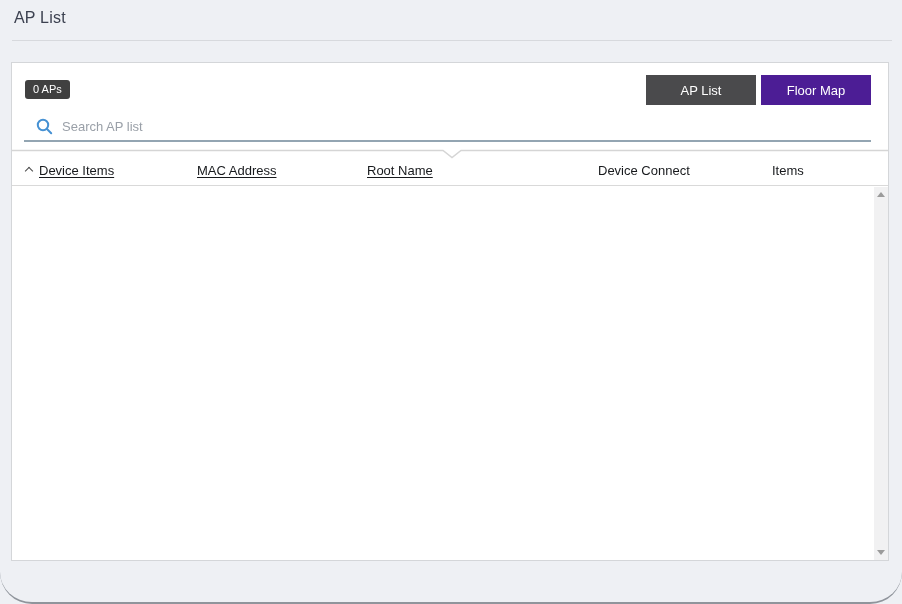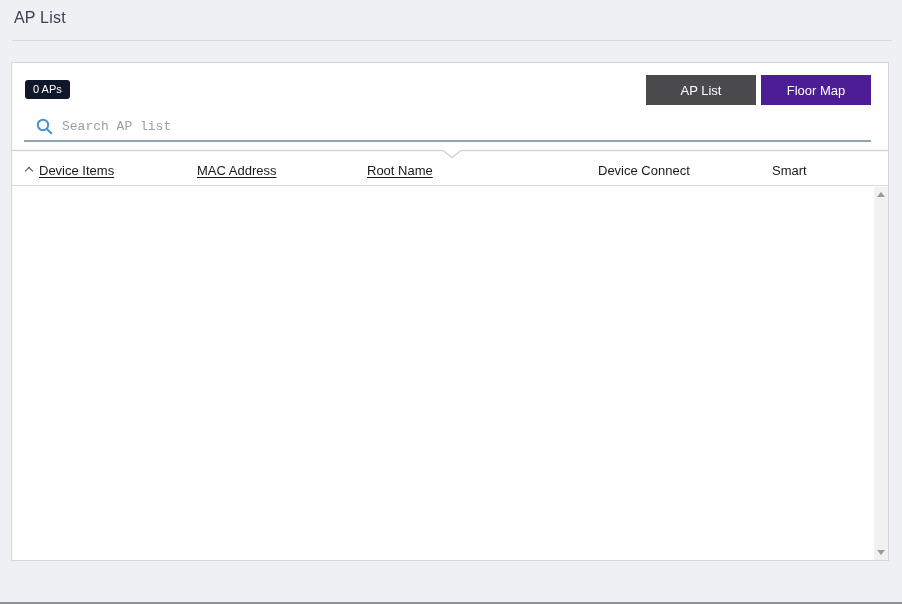--- a/index.html
+++ b/index.html
@@ -4,60 +4,60 @@
 <style>
   * { margin:0; padding:0; box-sizing:border-box; }
   html,body { width:902px; height:604px; }
   body {
     font-family:"Liberation Sans","DejaVu Sans",sans-serif;
     background:#eef0f4;
     position:relative;
     overflow:hidden;
     color:#333;
   }
-  .page { position:absolute; inset:0; border-bottom:2px solid #8f949b; }
+  .page { position:absolute; inset:0; border-bottom:2px solid #8f949b;border-radius:32px; }
 
   
   .page-title {
     position:absolute; left:14px; top:9px;
     font-size:16px; color:#3c4150; letter-spacing:.2px;
   }
   .title-divider {
     position:absolute; left:12px; right:10px; top:40px;
     border-top:1px solid #d7d9dd;
   }
 
   
   .card {
     position:absolute; left:11px; top:62px; width:878px; height:499px;
     background:#ffffff; border:1px solid #d4d6d9;
   }
   .badge {
     position:absolute; left:13px; top:17px;
-    background:#0f172a; color:#ffffff;
+    background:#404040; color:#ffffff;
     font-size:11px; padding:3px 8px 4px; border-radius:3px;
   }
   .view-toggle { position:absolute; top:12px; right:17px; display:flex; gap:5px; }
   .btn {
     width:110px; height:30px; border:none; cursor:pointer;
     font-family:inherit; font-size:13px; color:#ffffff;
   }
   .btn.dark  { background:#4a4a4c; }
   .btn.light { background:#4c1d95; }
 
   
   .search-row {
     position:absolute; left:12px; right:17px; top:49px; height:30px;
     border-bottom:2px solid #93a5b2;
     display:flex; align-items:center;
   }
   .search-icon { margin-left:12px; flex:0 0 auto; }
   .search-input {
     flex:1; border:none; outline:none; background:transparent;
-    font-family:Liberation Mono, monospace; font-size:13px; color:#1d4ed8; margin-left:9px; height:24px;
+    font-family:Liberation Sans, sans-serif; font-size:13px; color:#1d4ed8; margin-left:9px; height:24px;
   }
   .search-input::placeholder { color:#9aa0a8; opacity:1; }
 
   
   .notch-line { position:absolute; left:0; top:86px; width:876px; height:10px; display:block; }
 
   
   .table-header {
     position:absolute; left:0; right:0; top:95px; height:28px;
     border-bottom:1px solid #d9d9d9; font-size:13px; color:#17191c;
@@ -153,21 +153,21 @@
       <div class="col col-mac">
         <span class="col-link">MAC Address</span>
       </div>
       <div class="col col-floor">
         <span class="col-link">Root Name</span>
       </div>
       <div class="col col-smart">
         <span>Device Connect</span>
       </div>
       <div class="col col-root">
-        <span>Smart</span>
+        <span>Items</span>
       </div>
     </div>
 
     <div class="table-body">
       <div class="scrollbar">
         <div class="sb-arrow up"></div>
         <div class="sb-arrow down"></div>
       </div>
     </div>
 

